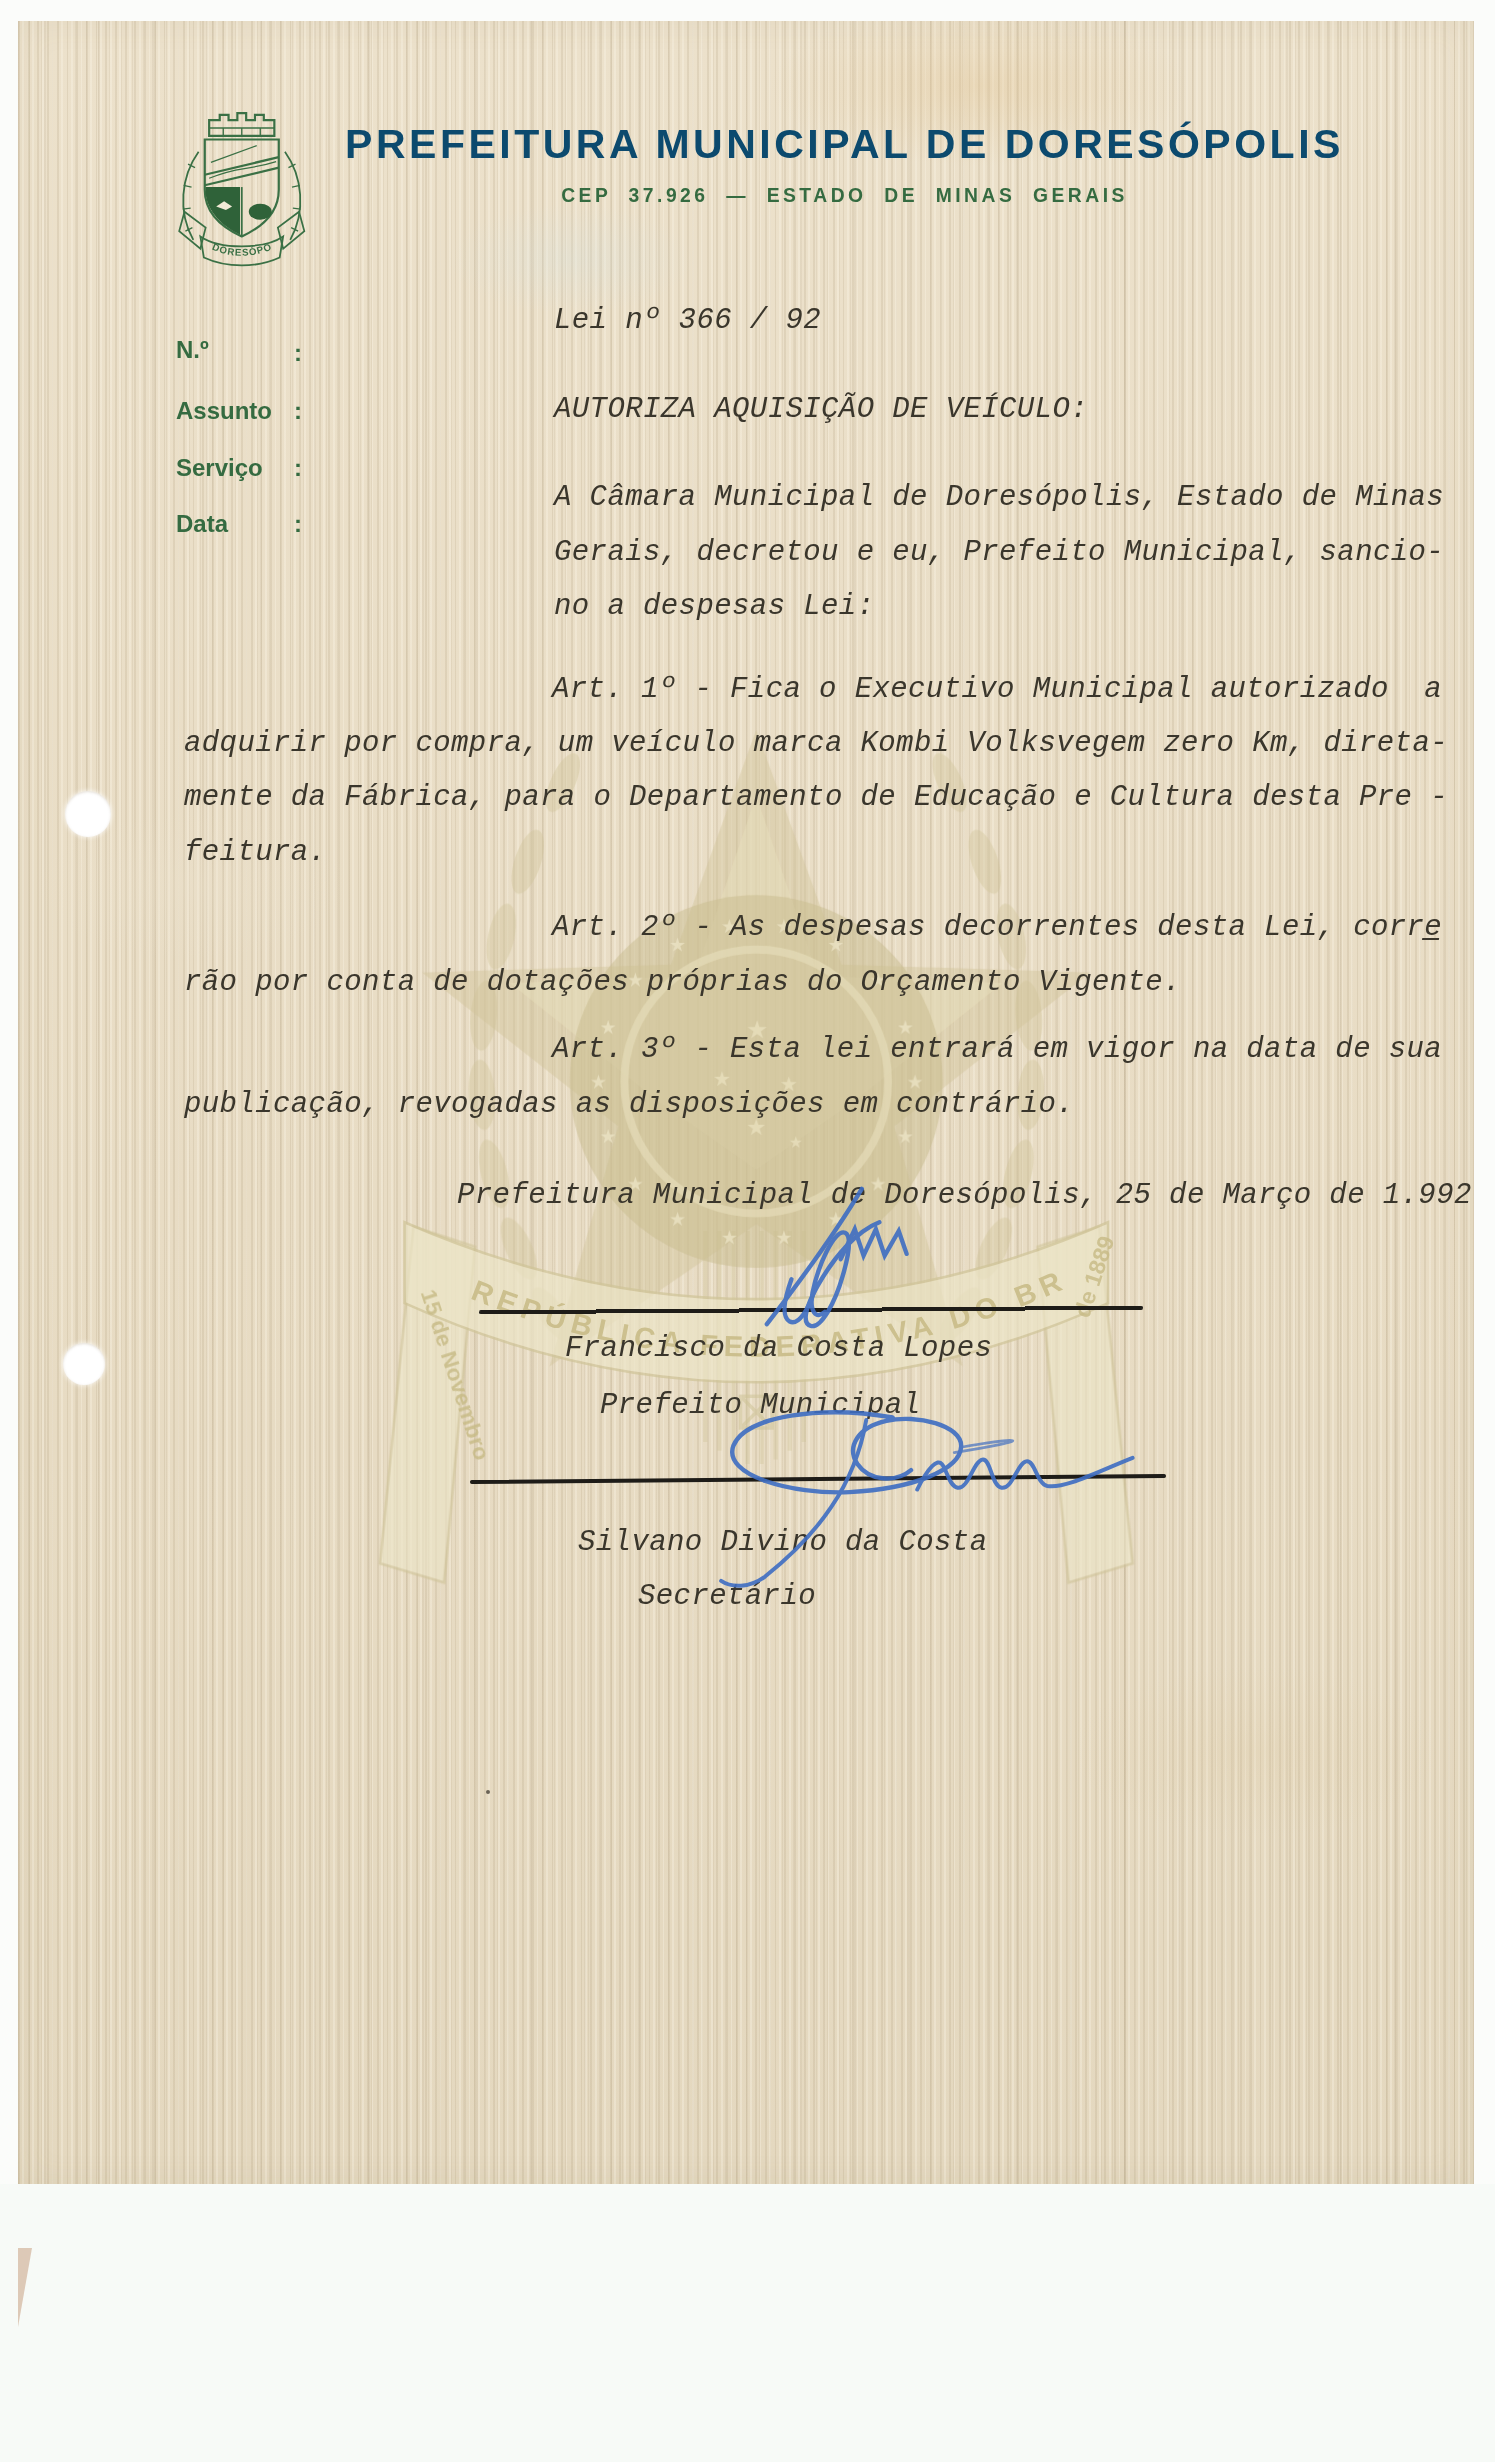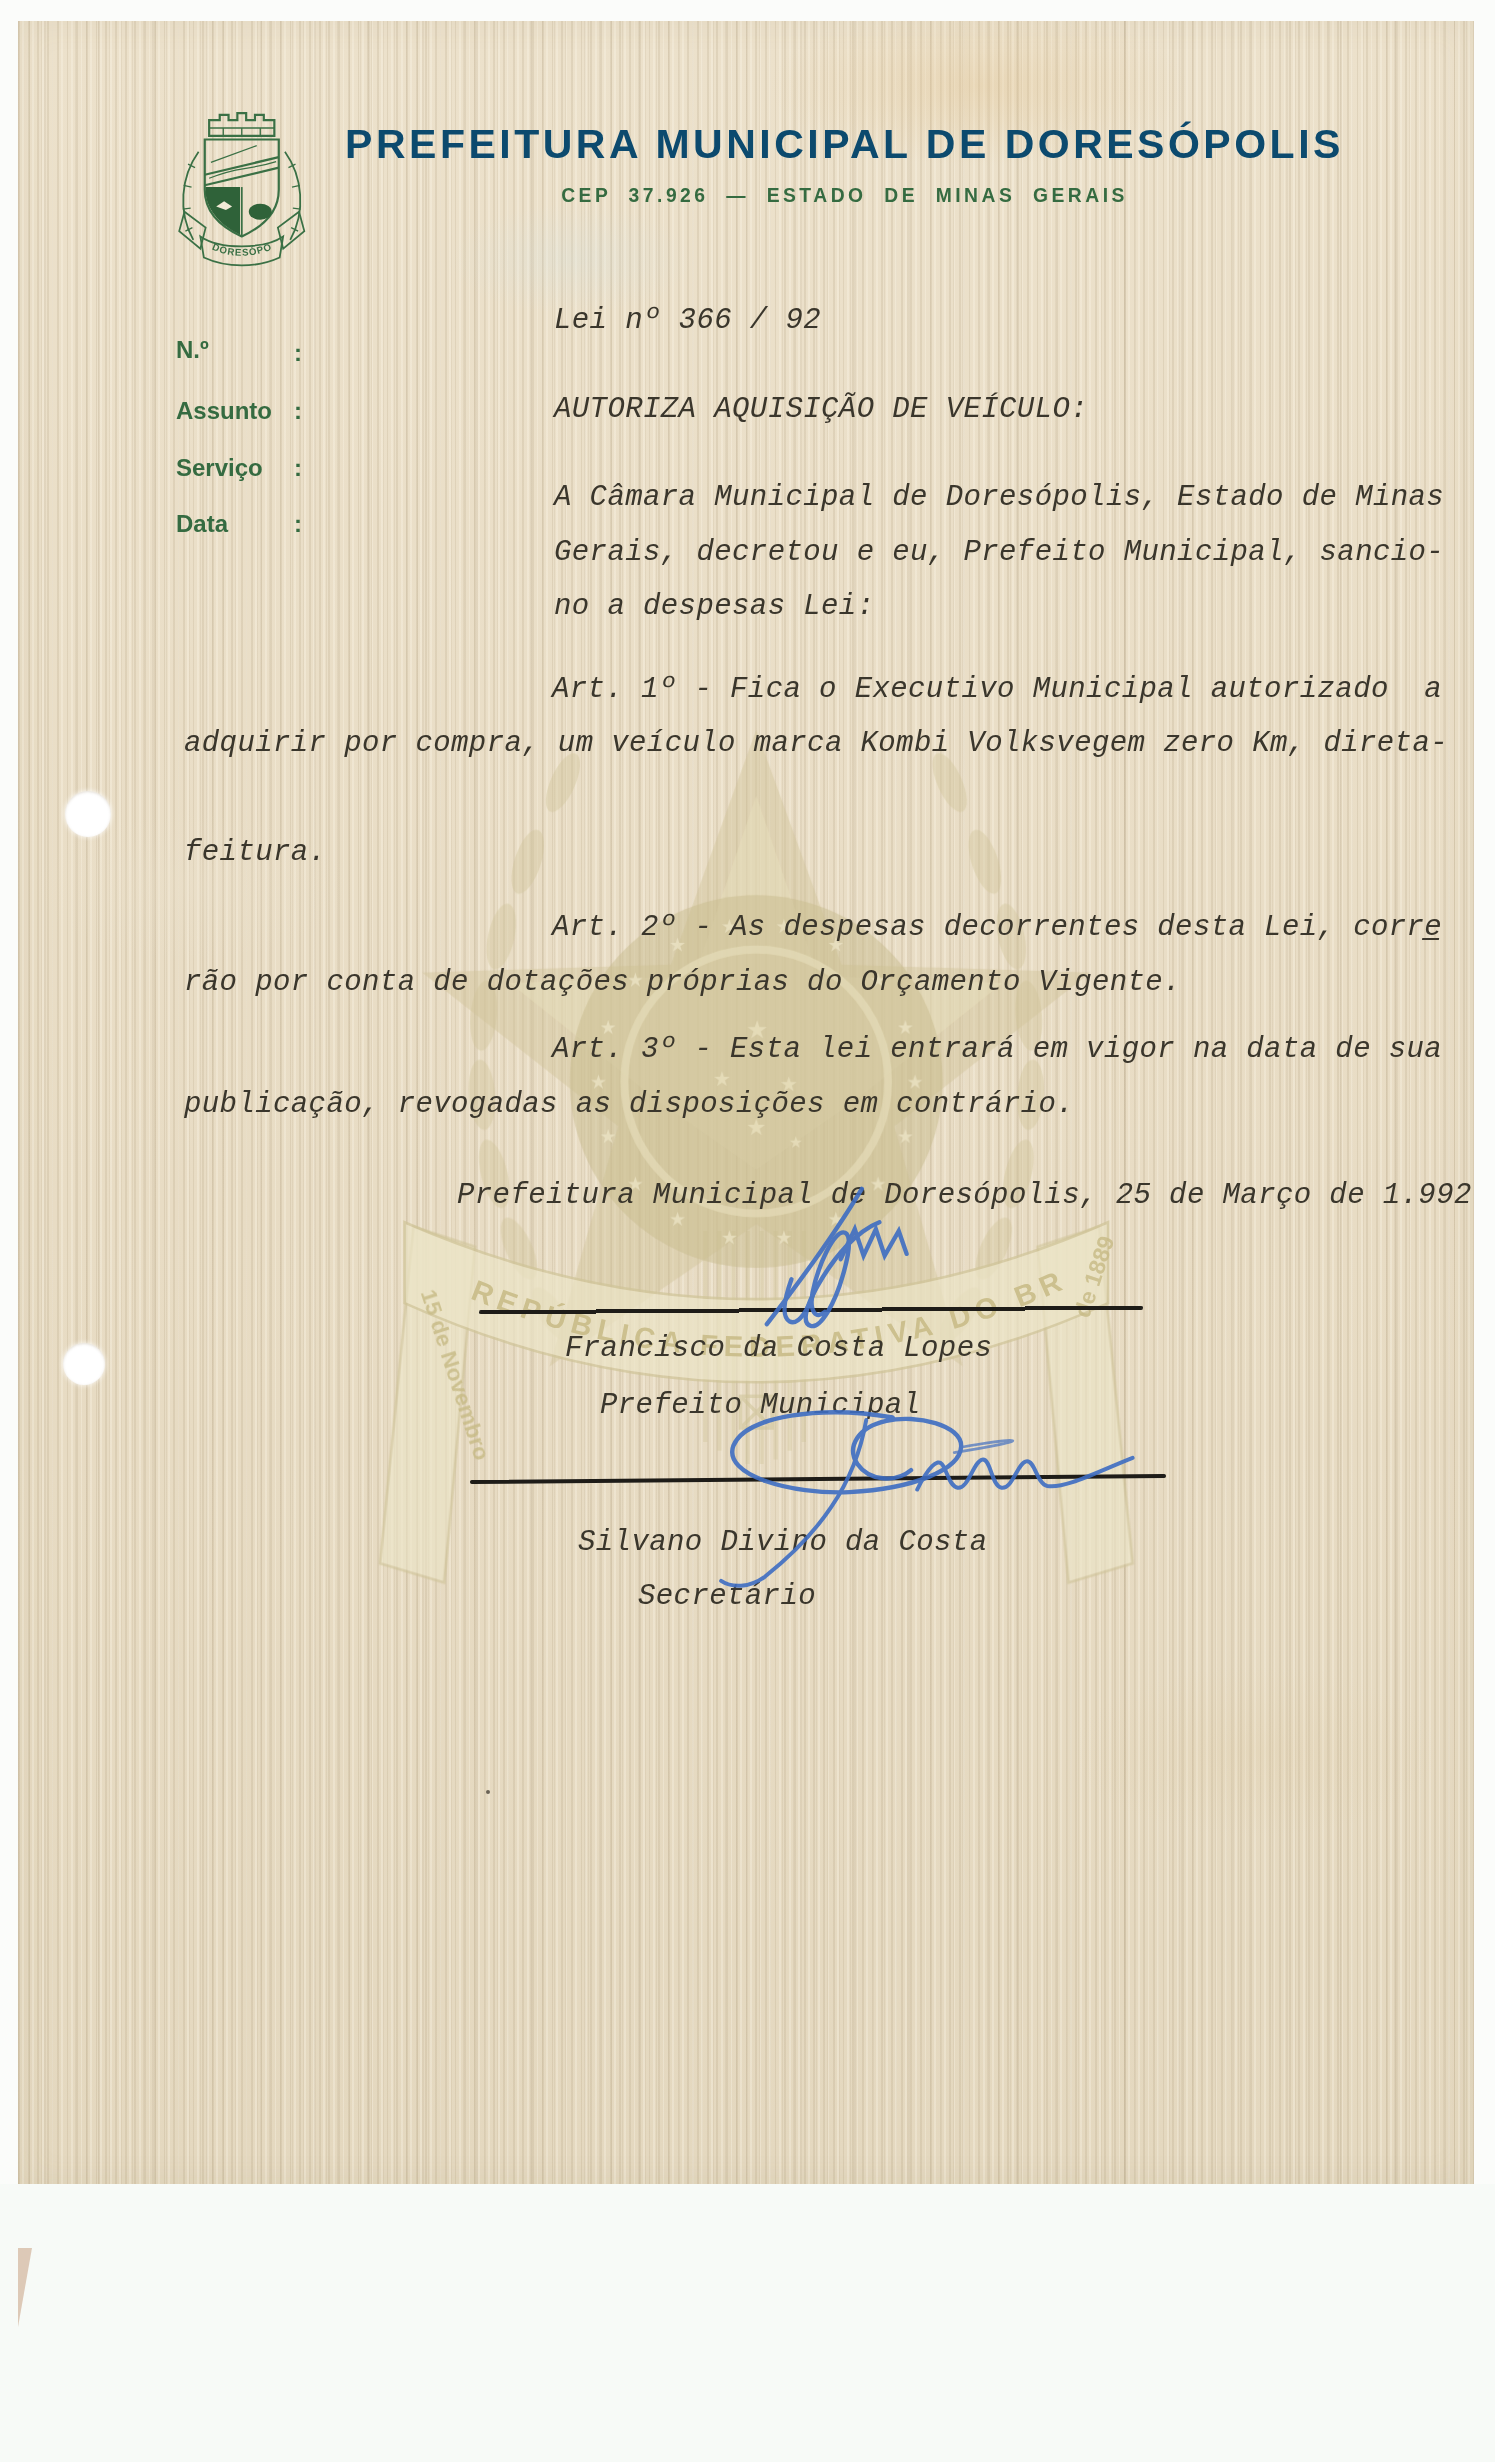--- a/index.html
+++ b/index.html
@@ -186,20 +186,21 @@
 
   <div class="typed" style="left:554px;top:303px">Lei nº 366 / 92</div>
   <div class="typed" style="left:554px;top:480px">A Câmara Municipal de Doresópolis, Estado de Minas</div>
 
   <div class="typed" style="left:554px;top:392px">AUTORIZA AQUISIÇÃO DE VEÍCULO:</div>
   <div class="typed" style="left:554px;top:535px">Gerais, decretou e eu, Prefeito Municipal, sancio-</div>
   <div class="typed" style="left:554px;top:589px">no a despesas Lei:</div>
 
   <div class="typed" style="left:552px;top:672px">Art. 1º - Fica o Executivo Municipal autorizado  a</div>
   <div class="typed" style="left:184px;top:726px">adquirir por compra, um veículo marca Kombi Volksvegem zero Km, direta-</div>
+  <div class="typed" style="left:184px;top:780px">mente da Fábrica, para o Departamento de Educação e Cultura desta Pre -</div>
   <div class="typed" style="left:184px;top:835px">feitura.</div>
 
   <div class="typed" style="left:552px;top:910px">Art. 2º - As despesas decorrentes desta Lei, corre̲</div>
   <div class="typed" style="left:184px;top:965px">rão por conta de dotações próprias do Orçamento Vigente.</div>
 
   <div class="typed" style="left:552px;top:1032px">Art. 3º - Esta lei entrará em vigor na data de sua</div>
   <div class="typed" style="left:184px;top:1087px">publicação, revogadas as disposições em contrário.</div>
 
   <div class="typed" style="left:457px;top:1178px">Prefeitura Municipal de Doresópolis, 25 de Março de 1.992</div>
 

